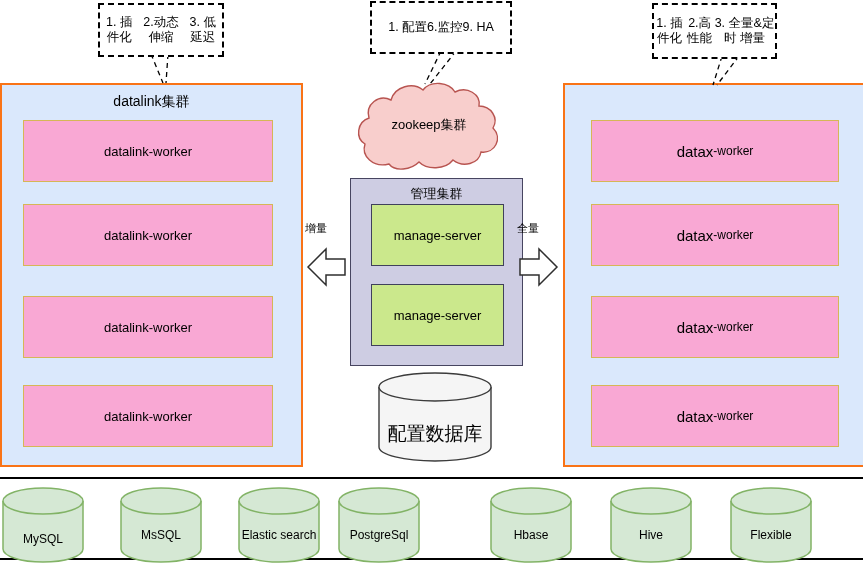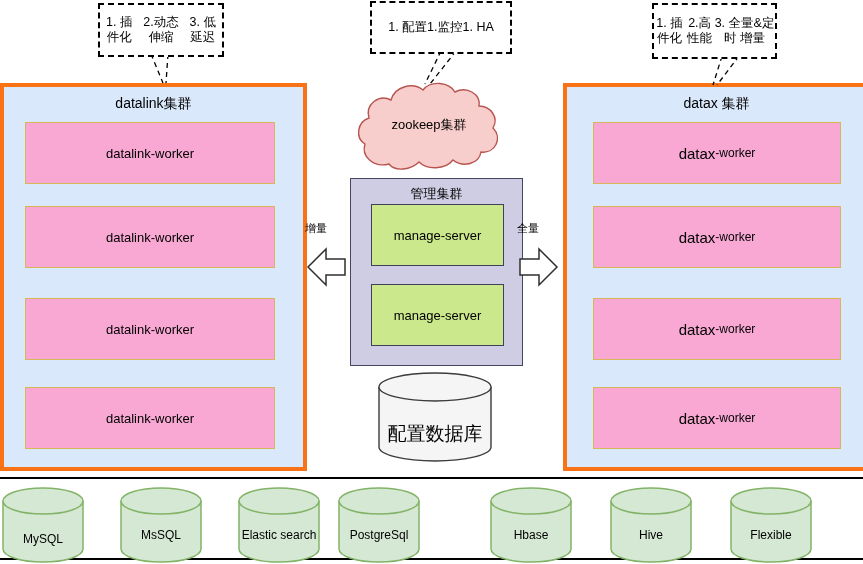--- a/index.html
+++ b/index.html
@@ -6,21 +6,21 @@
   .canvas {
     position:relative; width:863px; height:564px; background:#fff;
     font-family:"Liberation Sans","DejaVu Sans",sans-serif; color:#000; overflow:hidden;
   }
   .tails { position:absolute; left:0; top:0; z-index:1; pointer-events:none; }
   .callout {
     position:absolute; border:2px dashed #000; background:#fff; z-index:3;
     display:flex; flex-direction:row; justify-content:center; align-items:center;
     font-size:12.5px; line-height:15.5px; text-align:center;
   }
-  .cluster { position:absolute; background:#dae8fc; border:4px solid #f97316; }
+  .cluster { position:absolute; background:#dae8fc; border:2px solid #f97316; }
   .cluster-title { text-align:center; padding-top:8px; font-size:14px; }
   .worker {
     position:absolute; height:60px; background:#f9a8d4; border:1px solid #d6b656;
     display:flex; align-items:center; justify-content:center; font-size:13px;
   }
   .datax-main { font-size:15px; }
   .datax-suffix { font-size:12px; }
   .mgmt {
     position:absolute; left:350px; top:178px; width:171px; height:186px;
     background:#cecde3; border:1px solid #474560;
@@ -49,39 +49,38 @@
     <path d="M722,56 L713,85 M739,56 L717,85" fill="none" stroke="#000" stroke-width="1.3" stroke-dasharray="5,4"></path>
   </svg>
 
   <div class="callout" style="left:98px;top:3px;width:122px;height:50px;">
     <div>1. 插件化</div>
     <div>2.动态伸缩</div>
     <div>3. 低延迟</div>
   </div>
   <div class="callout" style="left:370px;top:1px;width:138px;height:49px;">
     <div>1. 配置</div>
-    <div>1.监控</div>
-    <div>1. HA</div>
+    <div>6.监控</div>
+    <div>9. HA</div>
   </div>
   <div class="callout" style="left:652px;top:3px;width:121px;height:52px;">
     <div>1. 插件化</div>
     <div>2.高性能</div>
     <div>3. 全量&amp;定时 增量</div>
   </div>
 
   <div class="cluster" style="left:0;top:83px;width:299px;height:380px;">
     <div class="cluster-title">datalink集群</div>
     <div class="worker" style="left:21px;top:35px;width:248px;">datalink-worker</div>
     <div class="worker" style="left:21px;top:119px;width:248px;">datalink-worker</div>
     <div class="worker" style="left:21px;top:211px;width:248px;">datalink-worker</div>
     <div class="worker" style="left:21px;top:300px;width:248px;">datalink-worker</div>
   </div>
 
   <div class="cluster" style="left:563px;top:83px;width:299px;height:380px;">
-    <div class="cluster-title">datax 集群</div>
     <div class="worker" style="left:26px;top:35px;width:246px;">
       <span class="datax-main">datax</span>
         <span class="datax-suffix">-worker</span>
     </div>
     <div class="worker" style="left:26px;top:119px;width:246px;">
       <span class="datax-main">datax</span>
         <span class="datax-suffix">-worker</span>
     </div>
     <div class="worker" style="left:26px;top:211px;width:246px;">
       <span class="datax-main">datax</span>

